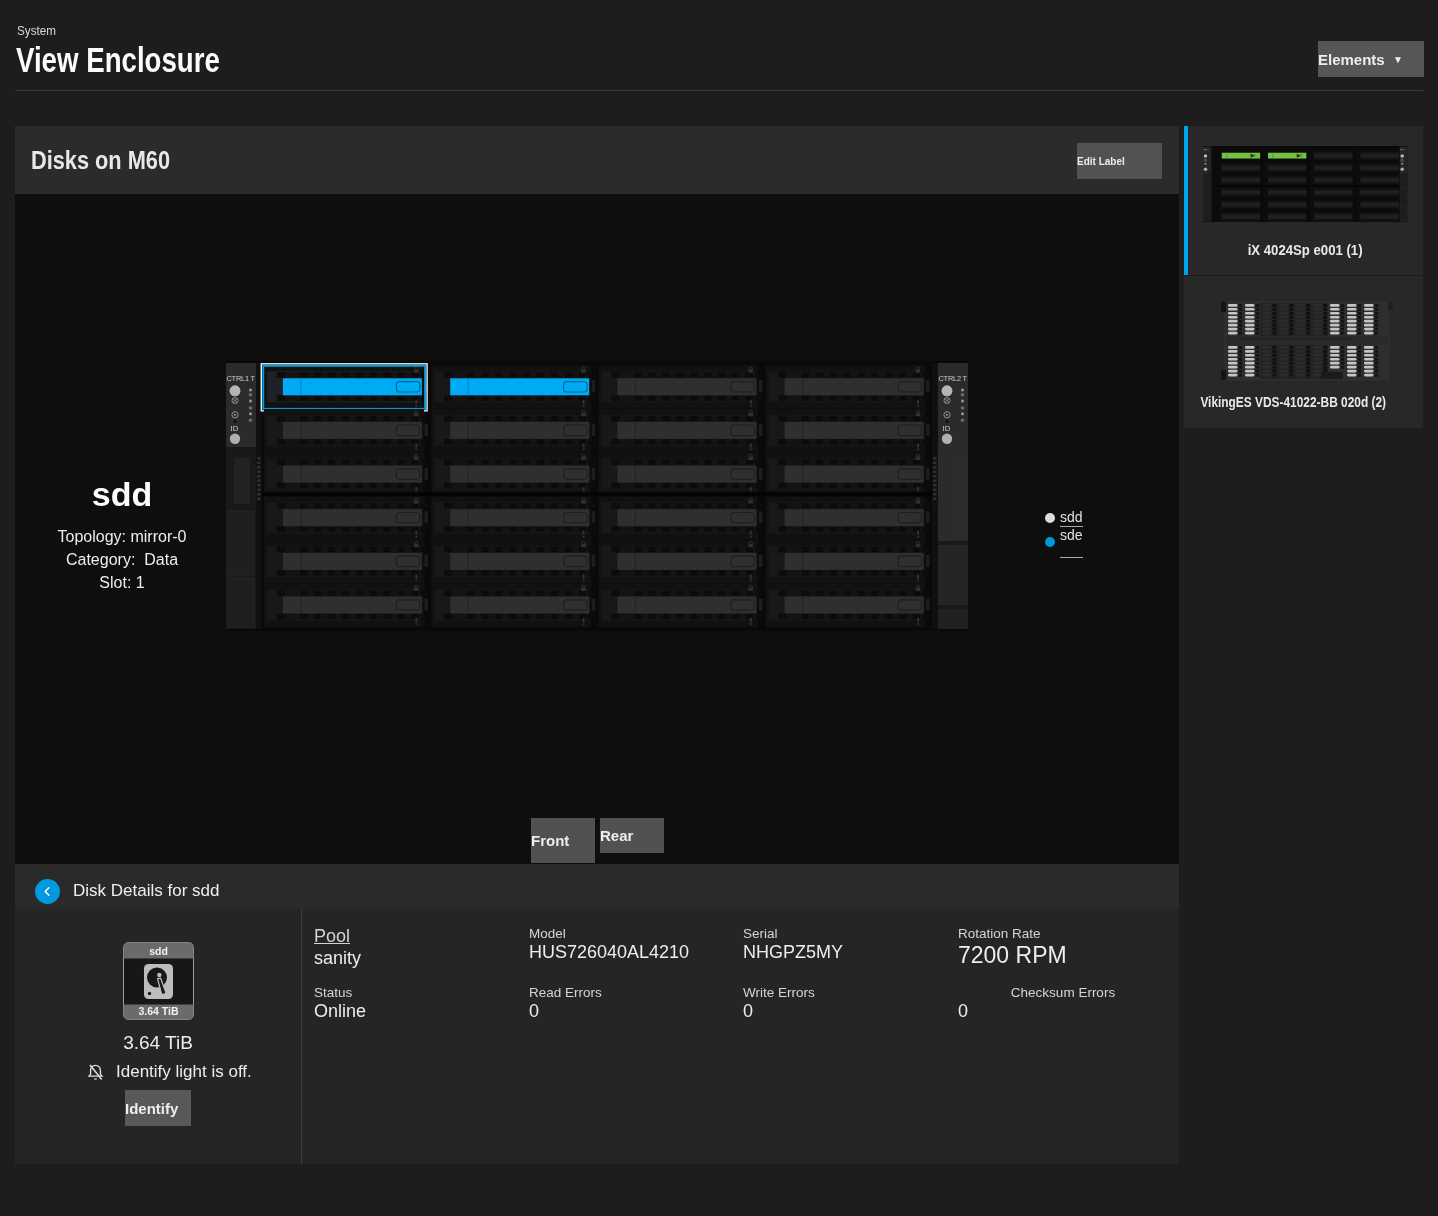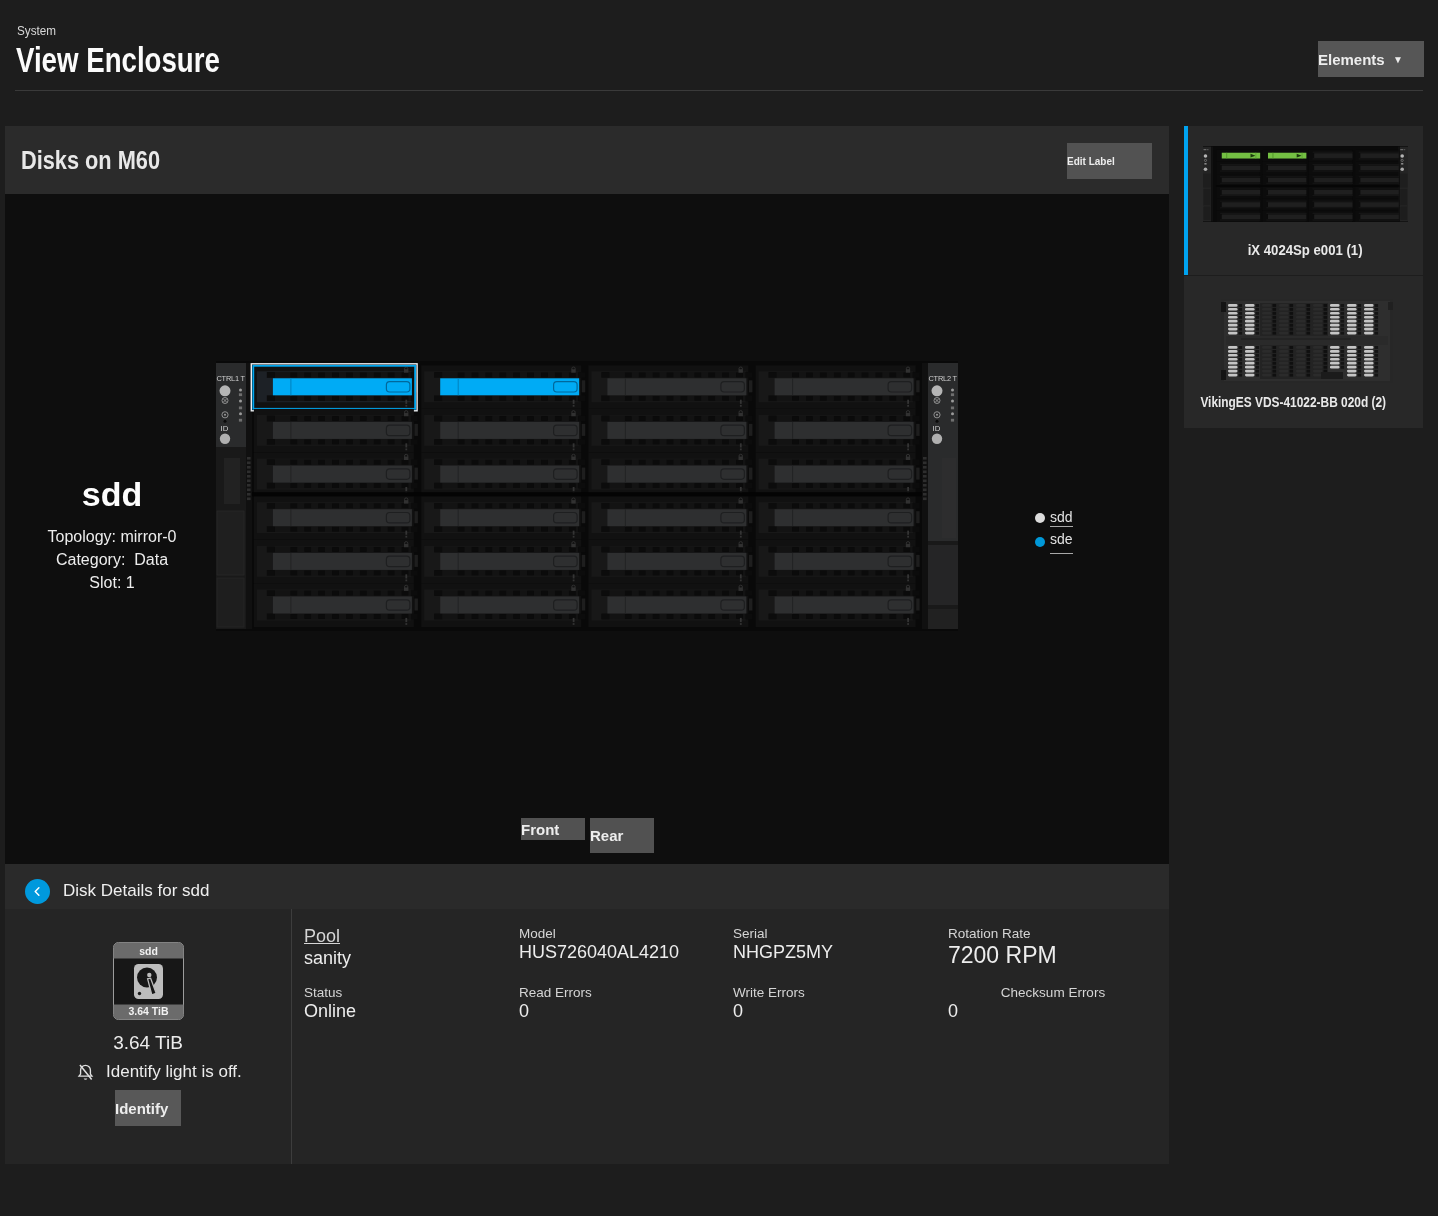--- a/index.html
+++ b/index.html
@@ -11,21 +11,21 @@
 </head>
 <body>
 <div class="abs" style="left:0;top:0;width:1438px;height:1216px;background:#1d1d1d;">
 
   <div class="abs" style="left:17px;top:23px;font-size:13px;color:#d8d8d8;"><span class="cond">System</span></div>
   <div class="abs" style="left:16px;top:40px;font-size:35px;font-weight:bold;color:#fbfbfb;"><span class="cond" style="transform:scaleX(0.79);">View Enclosure</span></div>
   <div class="abs" style="left:15px;top:90px;width:1408px;height:1px;background:#3a3a3a;"></div>
 
   <div class="btn" style="left:1318px;top:41px;width:106px;height:36px;font-size:15px;">Elements&nbsp;&nbsp;<span style="font-size:10px;">▼</span></div>
 
-  <div class="abs" style="left:5px;top:126px;width:1164px;height:1038px;background:#e5e5e5;">
+  <div class="abs" style="left:15px;top:126px;width:1164px;height:1038px;background:#e5e5e5;">
 
     <div class="abs" style="left:0;top:0;width:1164px;height:68px;background:#2b2b2b;">
       <div class="abs" style="left:16px;top:20px;font-size:25px;font-weight:bold;color:#e8e8e8;"><span class="cond" style="transform:scaleX(0.87);">Disks on M60</span></div>
       <div class="btn" style="left:1062px;top:17px;width:85px;height:36px;font-size:10px;background:#525252;">Edit Label</div>
     </div>
 
     <div class="abs" style="left:0;top:68px;width:1164px;height:670px;background:#0e0e0e;">
 
       <div class="abs" style="left:211px;top:167px;width:742px;height:270px;"><svg width="742" height="270" viewBox="0 0 742 270">
             <rect x="0" y="0" width="742" height="270" fill="#090909"></rect>
@@ -919,25 +919,25 @@
         <div style="margin-top:11px;font-size:16px;color:#ededed;line-height:23px;">Topology: mirror-0<br>Category:&nbsp; Data<br>Slot: 1</div>
       </div>
 
       <div class="abs" style="left:1030px;top:312px;color:#e2e2e2;font-size:14px;">
         <div style="display:flex;align-items:center;height:24px;">
             <span style="width:10px;height:10px;border-radius:50%;background:#dcdcdc;display:inline-block;margin-right:5px;"></span>
             <span style="border-bottom:1px solid #a8a8a8;padding-bottom:1px;">sdd</span>
           </div>
         <div style="display:flex;align-items:center;height:24px;">
             <span style="width:10px;height:10px;border-radius:50%;background:#0098d8;display:inline-block;margin-right:5px;"></span>
-            <span style="border-bottom:1px solid #a8a8a8;padding-bottom:6px;">sde</span>
+            <span style="border-bottom:1px solid #a8a8a8;padding-bottom:14px;">sde</span>
           </div>
       </div>
 
-      <div class="btn" style="left:516px;top:624px;width:64px;height:22px;font-size:15px;background:#515151;">Front</div>
+      <div class="btn" style="left:516px;top:624px;width:64px;height:45px;font-size:15px;background:#515151;">Front</div>
       <div class="btn" style="left:585px;top:624px;width:64px;height:35px;font-size:15px;background:#515151;">Rear</div>
     </div>
 
     <div class="abs" style="left:0;top:738px;width:1164px;height:46px;background:#2a2a2a;border-bottom:1px solid #3f3f3f;">
       <div class="abs" style="left:20px;top:15px;width:25px;height:25px;border-radius:50%;background:#0099dd;display:flex;align-items:center;justify-content:center;">
           <svg width="11" height="11" viewBox="0 0 24 24">
             <path d="M15 4 L7 12 L15 20" fill="none" stroke="#ffffff" stroke-width="3.2" stroke-linecap="round" stroke-linejoin="round"></path>
           </svg>
         </div>
       <div class="abs" style="left:58px;top:17px;font-size:17px;color:#efefef;">Disk Details for sdd</div>

